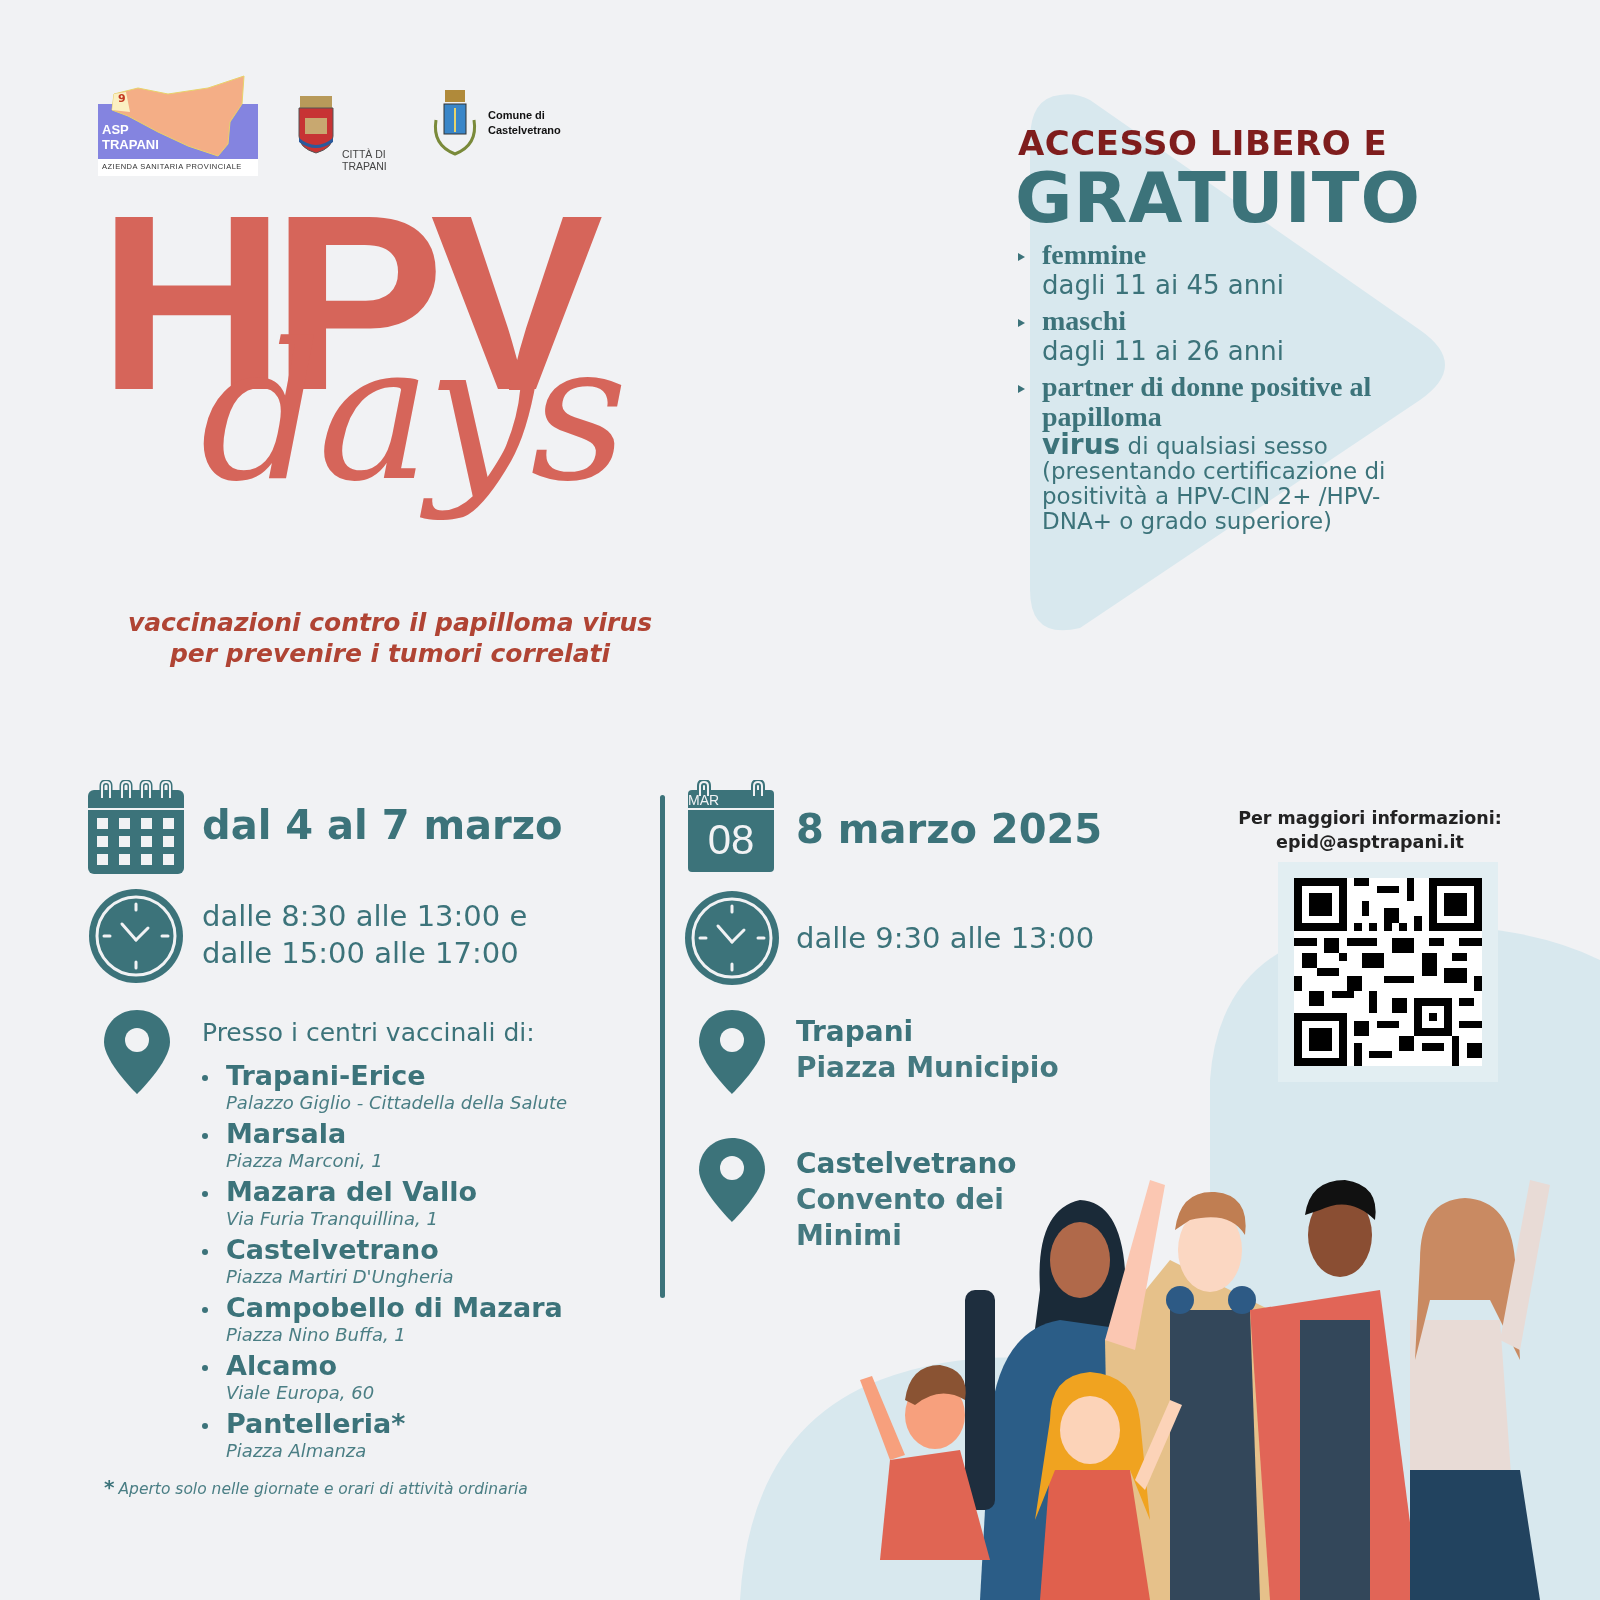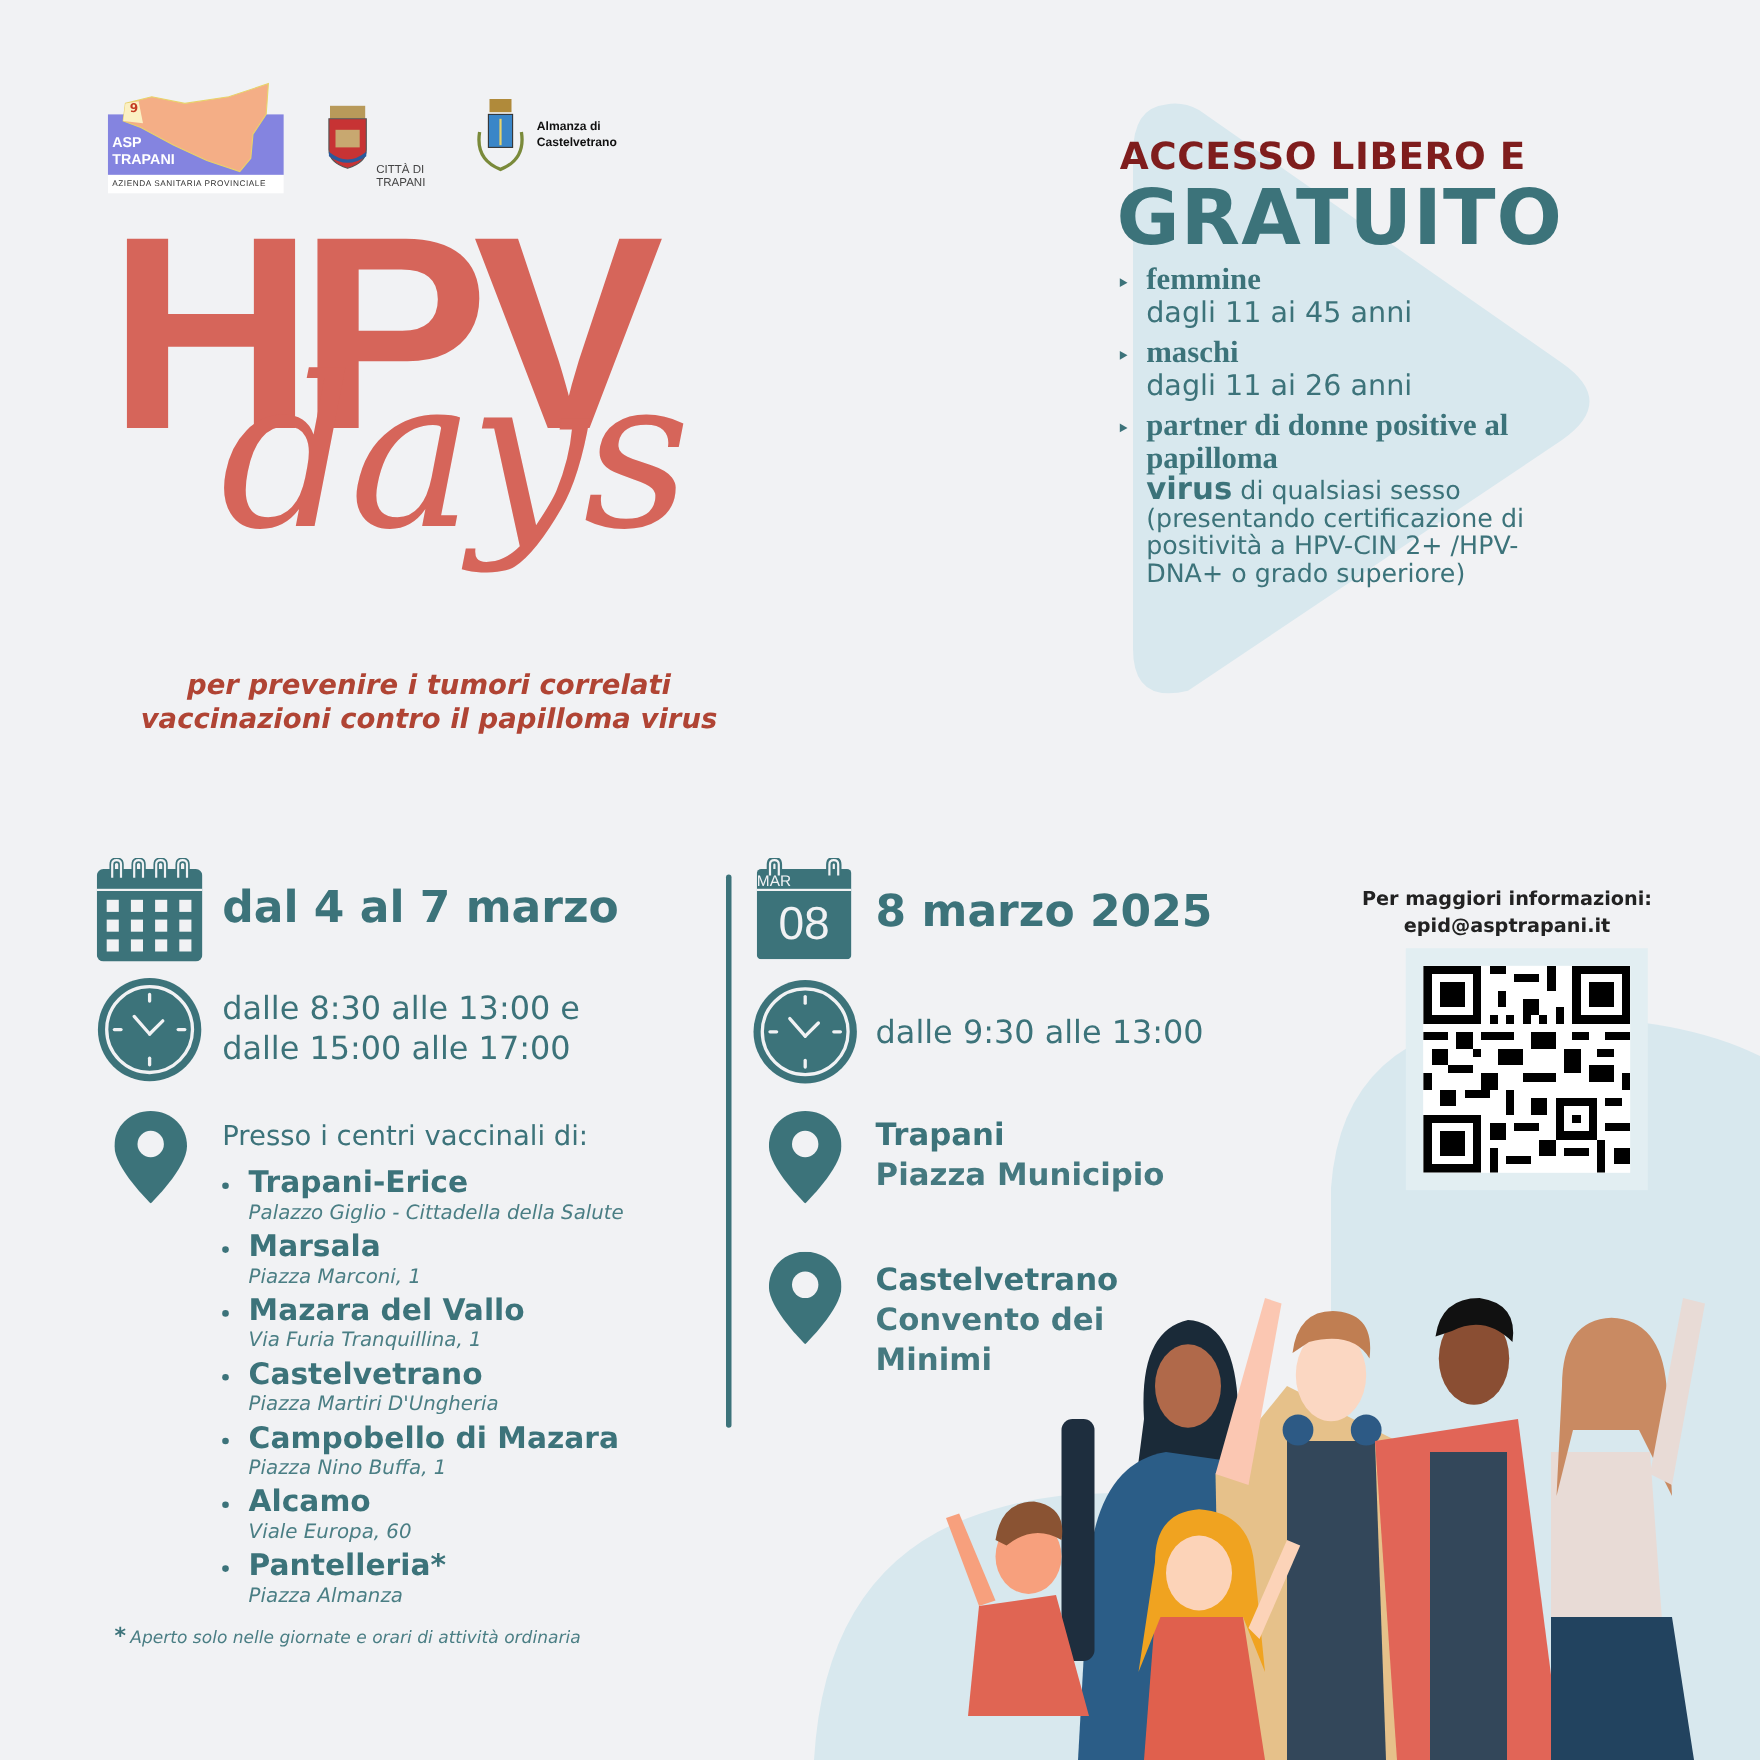--- a/index.html
+++ b/index.html
@@ -147,30 +147,30 @@
 </div>
 
 <div class="abs logo-castel">
   <svg width="50" height="70" viewBox="0 0 50 70" class="abs" style="left:0;top:0">
     <rect x="15" y="0" width="20" height="12" fill="#b08a3a"></rect>
     <rect x="14" y="14" width="22" height="30" fill="#3a86c8" stroke="#333" stroke-width="1"></rect>
     <line x1="25" y1="18" x2="25" y2="42" stroke="#e8d36a" stroke-width="2"></line>
     <path d="M6 30 Q2 55 25 64 Q48 55 44 30" fill="none" stroke="#7a8a3a" stroke-width="3"></path>
   </svg>
   <div class="abs logo-text-castel" style="left:58px;top:18px;font-weight:700;">
-    <div>Almanza di</div>
+    <div>Comune di</div>
     <div>Castelvetrano</div>
   </div>
 </div>
 
 <div class="abs hpv">HPV</div>
 <div class="abs days">days</div>
 <div class="abs tagline">
+  <div>vaccinazioni contro il papilloma virus</div>
   <div>per prevenire i tumori correlati</div>
-  <div>vaccinazioni contro il papilloma virus</div>
 </div>
 
 <div class="abs access-head">ACCESSO LIBERO E</div>
 <div class="abs gratuito">GRATUITO</div>
 
 <div class="abs elig">
   <div class="elig-item">
     <span class="elig-arrow"></span>
     <div class="elig-title">femmine</div>
     <div class="elig-sub">dagli 11 ai 45 anni</div>

